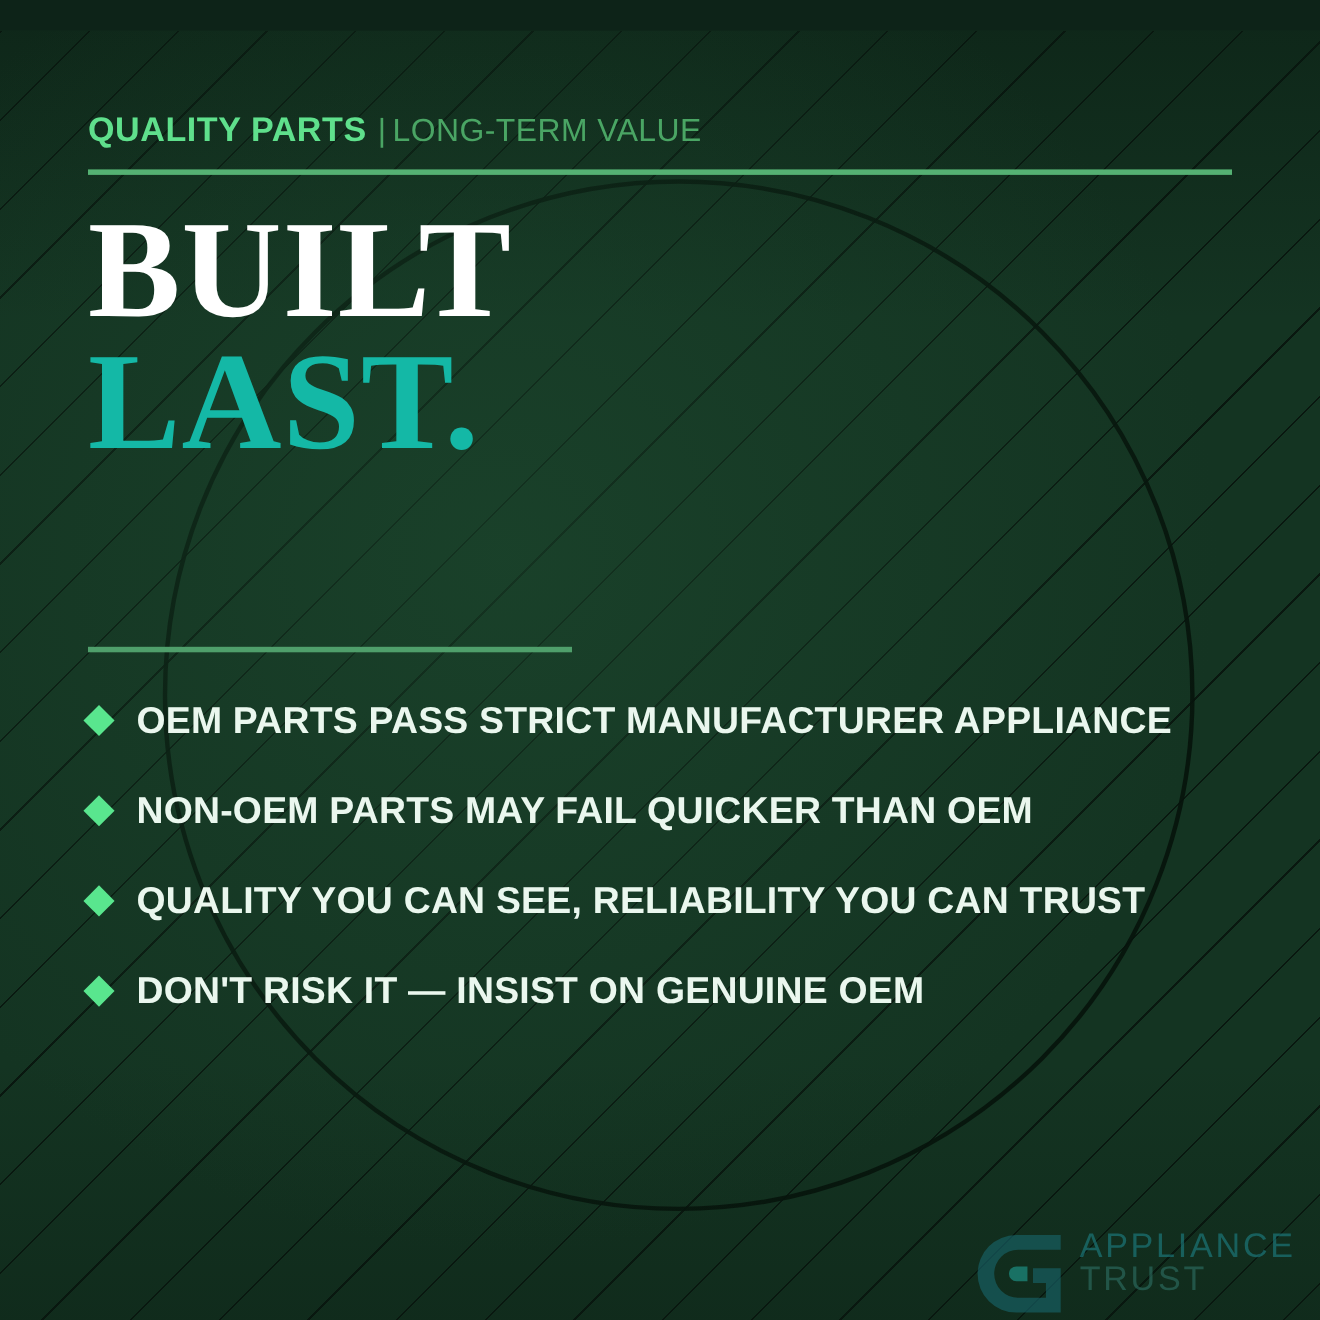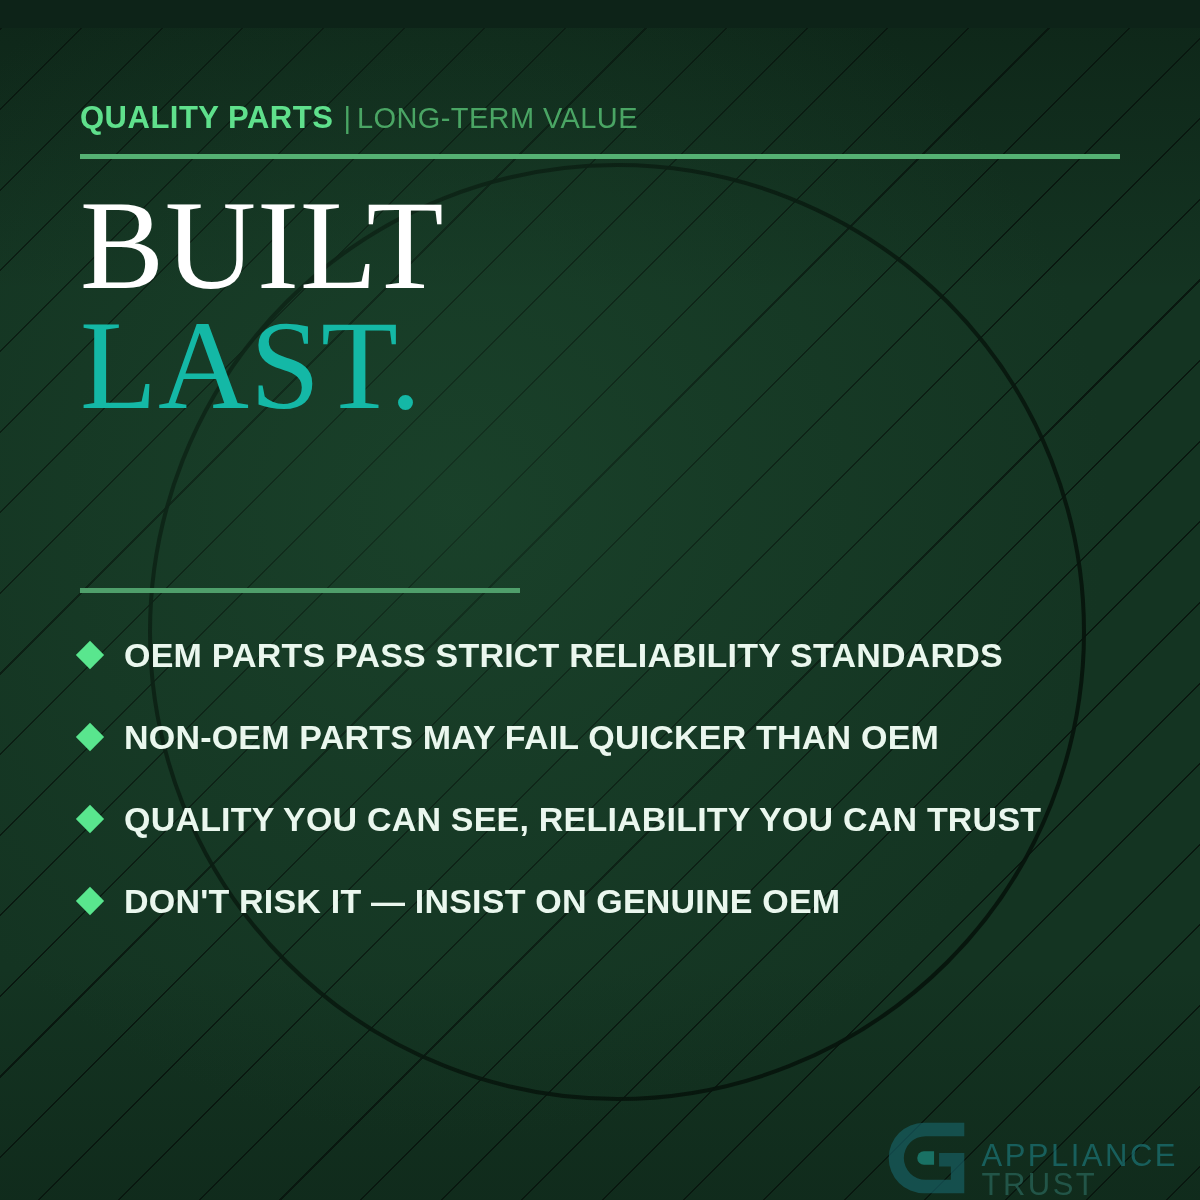--- a/index.html
+++ b/index.html
@@ -99,21 +99,21 @@
     height: 5px;
     background: #55b173;
   }
 
   
   .headline {
     position: absolute;
     left: 80px;
     top: 158px;
     font-family: "Liberation Serif", serif;
-    font-weight: normal;
+    font-weight: bold;
     font-size: 126px;
     line-height: 0.95;
     letter-spacing: 1px;
   }
   .headline .line { display: block; white-space: nowrap; }
   .headline .l1 { color: #ffffff; }
   .headline .l2 { color: #ffffff; }
   .headline .l3 { color: #14b8a6; }
 
   .rule-mid {
@@ -153,21 +153,21 @@
     white-space: nowrap;
     line-height: 1;
   }
 
   
   .logo {
     position: absolute;
     right: 22px;
     bottom: 28px;
     display: flex;
-    align-items: flex-end;
+    align-items: flex-start;
     opacity: 0.62;
   }
   .logo-mark {
     width: 84px;
     height: 84px;
     flex: 0 0 auto;
     margin-right: 10px;
   }
   .logo-words {
     display: flex;
@@ -215,21 +215,21 @@
       <span class="line l1">BUILT</span>
       <span class="line l3">LAST.</span>
     </div>
 
     <div class="rule-mid"></div>
 
     <div class="bullets">
 
       <div class="bullet">
         <span class="diamond"></span>
-        <span class="bullet-text">OEM PARTS PASS STRICT RELIABILITY STANDARDS</span>
+        <span class="bullet-text">OEM PARTS PASS STRICT MANUFACTURER APPLIANCE</span>
       </div>
 
       <div class="bullet">
         <span class="diamond"></span>
         <span class="bullet-text">NON-OEM PARTS MAY FAIL QUICKER THAN OEM</span>
       </div>
 
       <div class="bullet">
         <span class="diamond"></span>
         <span class="bullet-text">QUALITY YOU CAN SEE, RELIABILITY YOU CAN TRUST</span>

